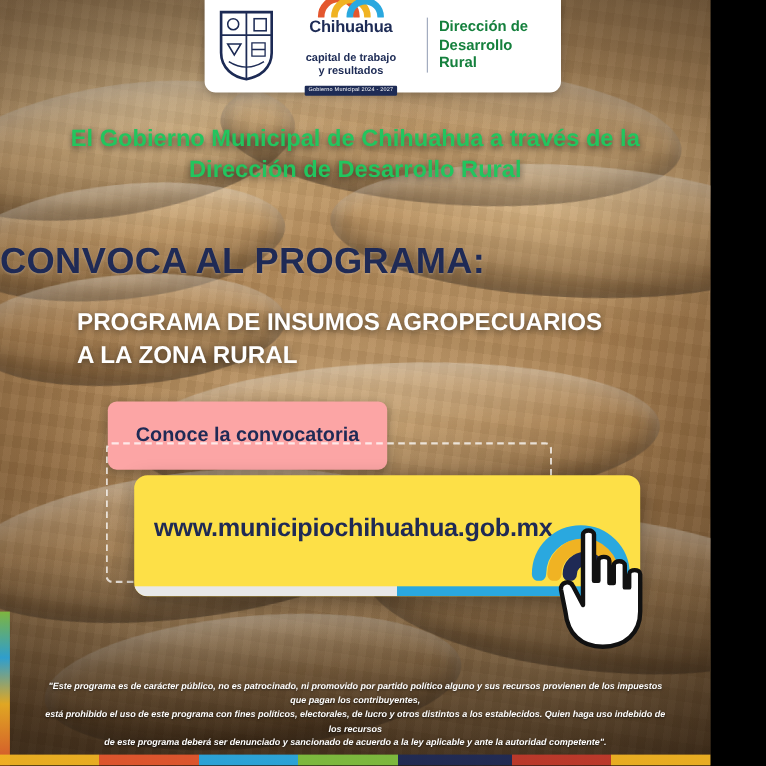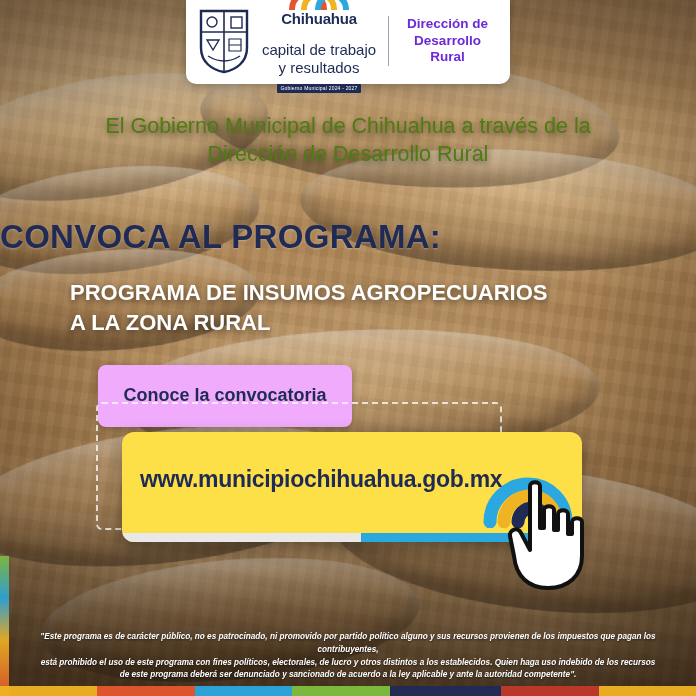--- a/index.html
+++ b/index.html
@@ -4,21 +4,21 @@
 <style>
   * { box-sizing: border-box; margin: 0; padding: 0; }
   html, body {
     width: 696px; height: 696px;
     font-family: "Liberation Sans", sans-serif;
     overflow: hidden;
     background: #000;
   }
   .poster {
     position: relative;
-    width: 696px; height: 696px;
+    width: 646px; height: 696px;
     overflow: hidden;
   }
 
   
   .bg {
     position: absolute; inset: 0;
     background:
       radial-gradient(ellipse 60% 35% at 22% 14%, rgba(228,198,150,.85) 0%, rgba(198,162,112,0) 62%),
       radial-gradient(ellipse 55% 30% at 78% 26%, rgba(222,190,142,.75) 0%, rgba(190,152,104,0) 62%),
       radial-gradient(ellipse 70% 32% at 50% 56%, rgba(214,180,132,.70) 0%, rgba(178,140,96,0) 66%),
@@ -76,46 +76,46 @@
     position: relative;
   }
   .crest svg { display: block; }
   .logo-chih { flex: 0 0 auto; width: 118px; text-align: center; }
   .logo-arcs { display: block; margin: 0 auto 1px; }
   .logo-word {
     font-size: 15px; font-weight: bold; color: #1d2b55;
     letter-spacing: -.2px; line-height: 1;
   }
   .logo-sub {
-    font-size: 15px; font-weight: normal; color: #1d2b55;
+    font-size: 10px; font-weight: bold; color: #1d2b55;
     line-height: 1.15; margin-top: 15px;
   }
   .logo-foot {
     margin-top: 3px;
     background: #1d2b55; color: #fff;
     font-size: 5px; letter-spacing: .2px;
     padding: 2px 3px; border-radius: 1px;
     display: inline-block; line-height: 1;
   }
   .divider-v {
     width: 1px; height: 50px; background: #9aa3b8; flex: 0 0 auto;
   }
   .dept {
-    font-size: 13.5px; font-weight: bold; color: #6d28d9;
-    line-height: 1.25; flex: 1 1 auto; text-align: center;
+    font-size: 13.5px; font-weight: bold; color: #15803d;
+    line-height: 1.25; flex: 1 1 auto;
   }
 
   
   .intro {
     position: absolute;
     left: 0; right: 0; top: 112px;
     text-align: center;
-    color: #4d7c0f;
+    color: #22c55e;
     font-size: 21.5px;
-    font-weight: normal;
+    font-weight: bold;
     line-height: 1.32;
     text-shadow: 0 2px 6px rgba(0,0,0,.55);
     padding: 0 60px;
   }
   .headline {
     position: absolute;
     left: 0; right: 0; top: 218px;
     text-align: left;
     color: #1f2a55;
     font-size: 33px;
@@ -134,21 +134,21 @@
     line-height: 1.35;
     text-shadow: 0 2px 6px rgba(0,0,0,.5);
     padding: 0 70px;
   }
 
   
   .callout {
     position: absolute;
     left: 98px; top: 365px;
     width: 254px; height: 62px;
-    background: #f0abfc;
+    background: #fca5a5;
     border-radius: 8px;
     color: #1f2a55;
     font-size: 18px;
     font-weight: bold;
     line-height: 1.3;
     display: flex; align-items: center; justify-content: center;
     text-align: center;
     padding: 0 14px;
     box-shadow: 0 3px 10px rgba(0,0,0,.28);
   }

